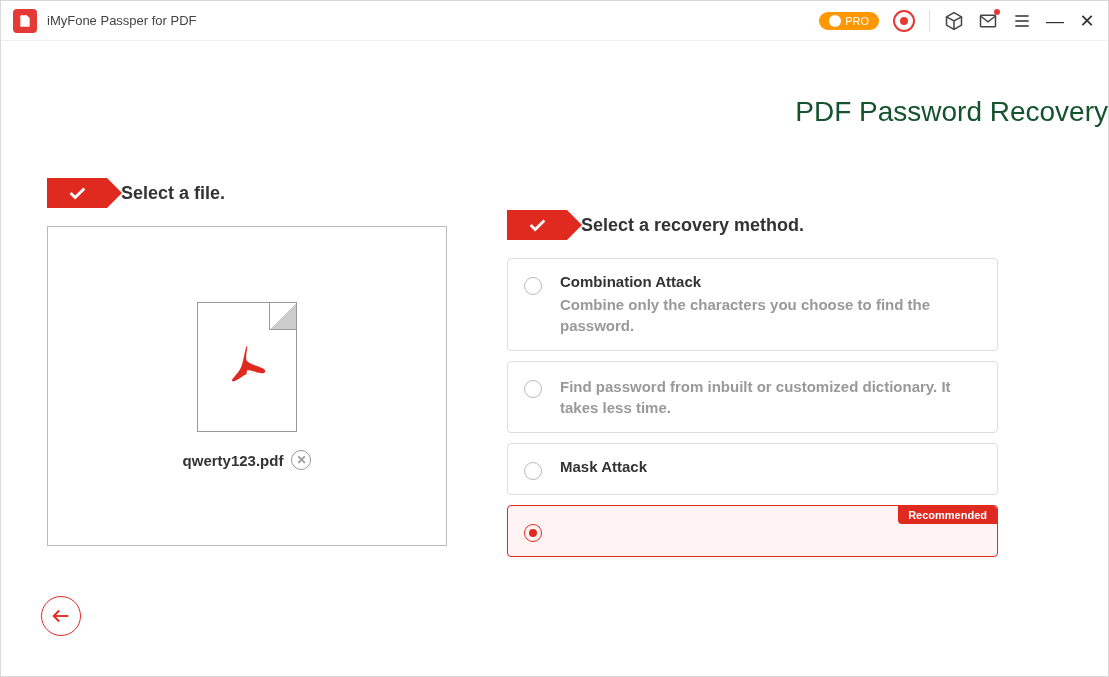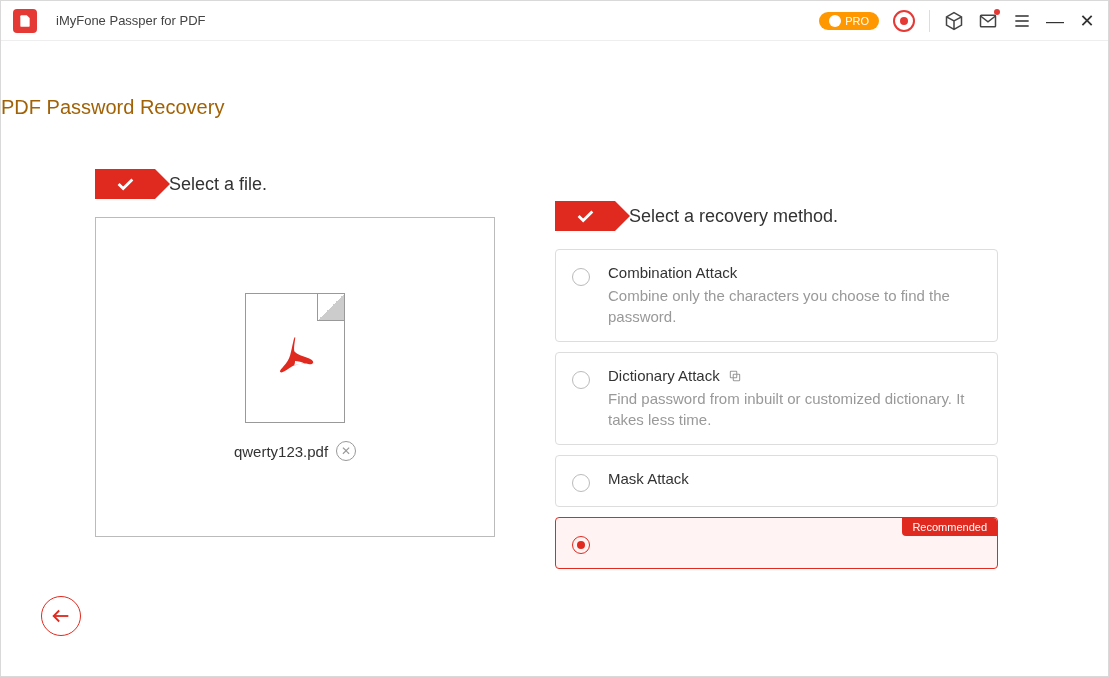--- a/index.html
+++ b/index.html
@@ -3,35 +3,35 @@
 <meta charset="utf-8">
 <style>
   * { box-sizing: border-box; margin: 0; padding: 0; }
   html, body { width: 1109px; height: 677px; font-family: "Segoe UI", Arial, sans-serif; background: #fff; }
   .window { width: 1109px; height: 677px; border: 1px solid #d9d9d9; position: relative; }
 
   
   .titlebar { height: 40px; display: flex; align-items: center; padding: 0 12px; border-bottom: 1px solid #eee; }
   .logo { width: 24px; height: 24px; border-radius: 4px; background:#e53935; display:flex; align-items:center; justify-content:center; margin-right:10px;}
   .logo svg { width:14px; height:14px; }
-  .title { font-size: 13px; color:#444;margin-left:9px; }
+  .title { font-size: 13px; color:#444; }
   .titlebar-right { margin-left:auto; display:flex; align-items:center; gap:14px; }
   .pro-badge { background:#ff9800; color:#fff; font-weight:400; font-size:11px; border-radius:12px; padding:3px 10px; display:flex; align-items:center; gap:4px;}
   .pro-badge::before{content:""; width:12px;height:12px;border-radius:50%;background:#fff; display:inline-block; position:relative;}
   .user-icon { width:22px; height:22px; border-radius:50%; border:2px solid #e53935; display:flex; align-items:center; justify-content:center;}
   .user-icon::before{content:""; width:8px;height:8px;border-radius:50%;background:#e53935;}
   .vdiv { width:1px; height:22px; background:#ddd;}
   .tb-icon { width:20px; height:20px; display:flex; align-items:center; justify-content:center; color:#444; cursor:pointer; position:relative;}
   .mail-dot::after{content:"";position:absolute;top:-2px;right:-2px;width:6px;height:6px;border-radius:50%;background:#e53935;}
   .win-btn { width:18px; cursor:pointer; font-size:18px; color:#333; text-align:center; line-height:1;}
 
   
-  .page-title { text-align:left; font-size:20px; color:#a16207; font-weight:400; margin-top:55px; }
+  .page-title { text-align:right; font-size:28px; color:#14532d; font-weight:400; margin-top:55px; }
 
-  .content { display:flex; padding: 50px 110px 0 94px; gap:60px; }
+  .content { display:flex; padding: 50px 110px 0 46px; gap:60px;font-weight:bold; }
 
   .flag { display:flex; align-items:center; gap:14px; margin-bottom:18px; }
   .flag-shape { width:60px; height:30px; background:#e02a1f; position:relative; display:flex; align-items:center; justify-content:center;}
   .flag-shape::after{content:"";position:absolute;right:-15px;top:0;border-top:15px solid transparent;border-bottom:15px solid transparent;border-left:15px solid #e02a1f;}
   .flag-shape svg{width:22px;height:22px;}
   .flag-text { font-size:18px; color:#333; }
 
   .left { width:400px; }
   .drop { width:400px; height:320px; border:1px solid #bbb; display:flex; flex-direction:column; align-items:center; justify-content:center; gap:18px;}
   .doc { width:100px; height:130px; border:1px solid #999; position:relative; background:#fff; display:flex; align-items:center; justify-content:center;}
@@ -138,27 +138,20 @@
         <div class="radio"></div>
         <div>
           <div class="method-title">Combination Attack</div>
           <div class="method-desc">Combine only the characters you choose to find the password.</div>
         </div>
       </div>
 
       <div class="method">
         <div class="radio"></div>
         <div>
-          <div class="method-title">
-            <span>Dictionary Attack</span>
-            <svg class="copy-icon" viewBox="0 0 24 24" fill="none" stroke="#999" stroke-width="1.8">
-                <rect x="9" y="9" width="11" height="11" rx="1"></rect>
-                <rect x="4" y="4" width="11" height="11" rx="1"></rect>
-              </svg>
-          </div>
           <div class="method-desc">Find password from inbuilt or customized dictionary. It takes less time.</div>
         </div>
       </div>
 
       <div class="method">
         <div class="radio"></div>
         <div>
           <div class="method-title">Mask Attack</div>
         </div>
       </div>

